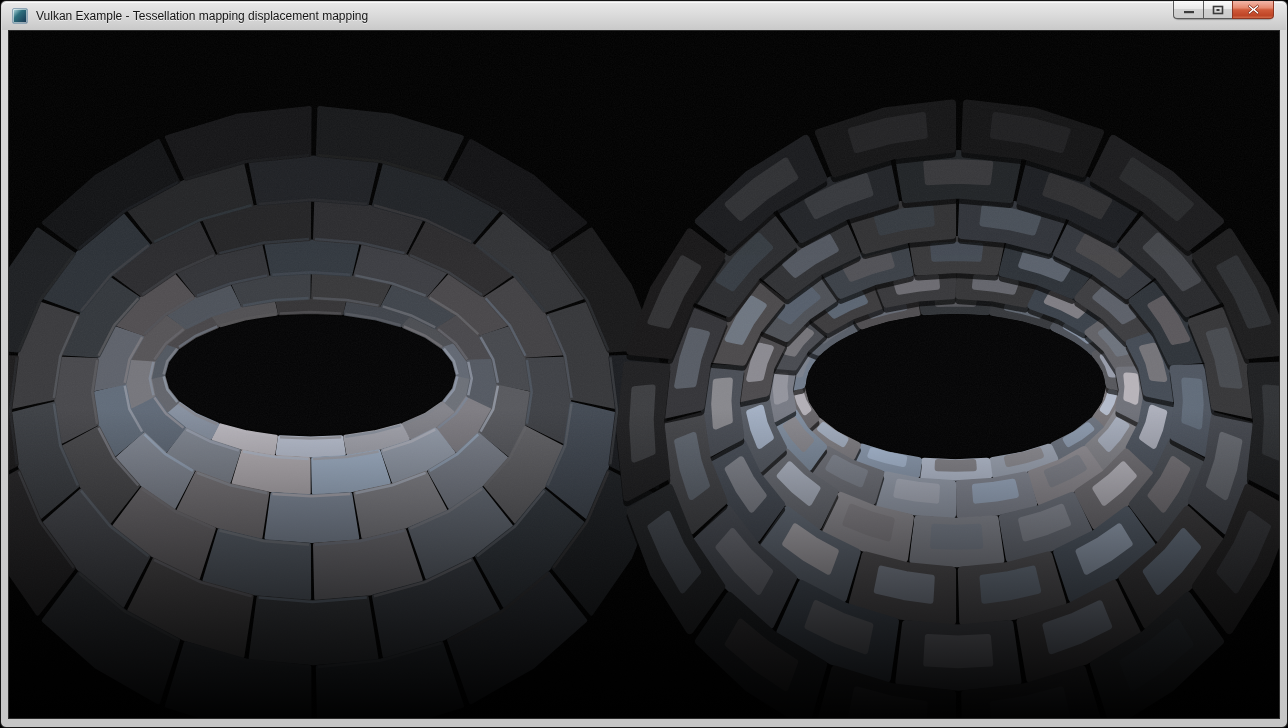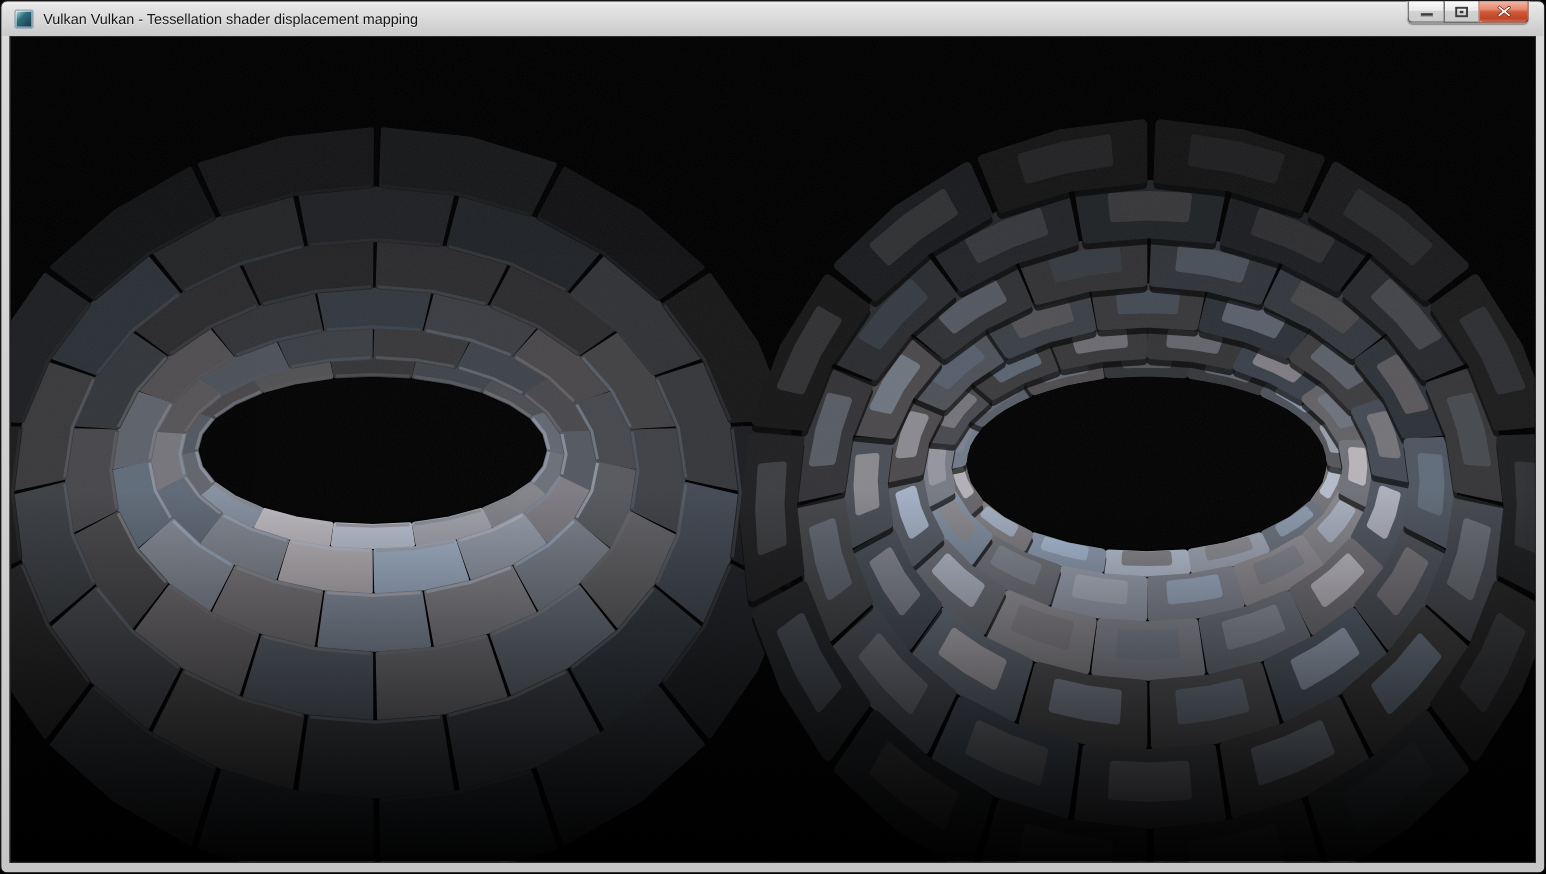--- a/index.html
+++ b/index.html
@@ -55,21 +55,21 @@
   }
   .content svg{display:block;width:100%;height:100%;}
 </style>
 </head>
 <body>
 
 <div class="window">
 
   <div class="titlebar">
     <div class="app-icon"></div>
-    <div class="title-text">Vulkan Vulkan - Tessellation shader displacement mapping</div>
+    <div class="title-text">Vulkan Example - Tessellation mapping displacement mapping</div>
   </div>
 
   <div class="winbtns">
     <button class="winbtn min" title="Minimize">
       <svg width="12" height="10" viewBox="0 0 12 10">
         <rect x="1" y="6" width="10" height="3" fill="#3b3b3b"></rect>
         <rect x="1" y="8" width="10" height="1" fill="#ffffff" opacity="0.6"></rect>
       </svg>
     </button>
     <button class="winbtn max" title="Maximize">

